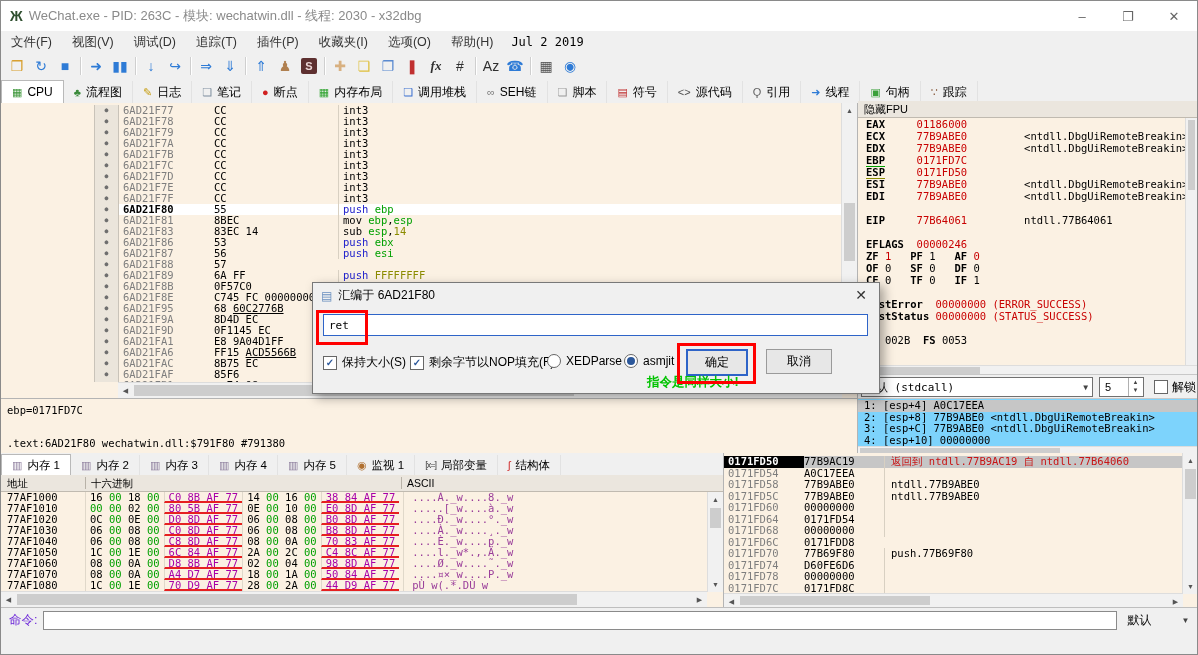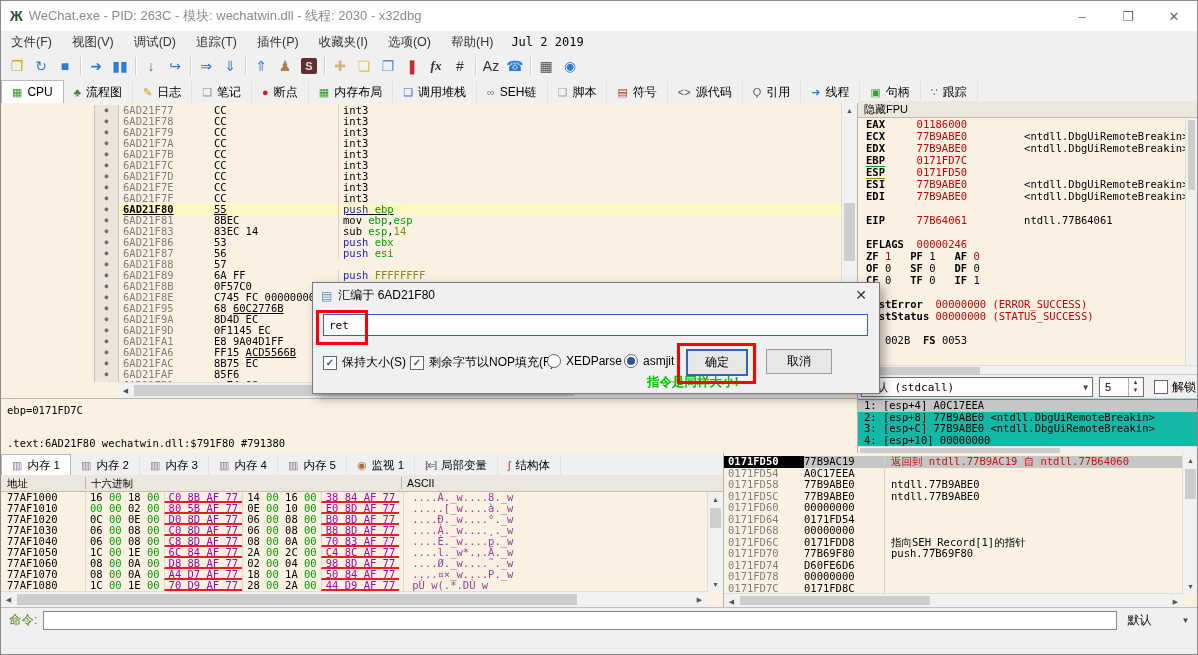--- a/index.html
+++ b/index.html
@@ -36,21 +36,21 @@
   .dis-rows{position:absolute;left:0;top:2px;right:15px;bottom:16px;overflow:hidden;font-size:10.5px;}
   .drow{position:relative;height:11px;line-height:11px;white-space:pre;display:flex;}
   .gut{width:93px;flex:none;position:relative;}
   .gut.dash::after{content:"";position:absolute;left:56px;right:2px;top:5px;border-top:1px dashed #707070;}
   .dotc{width:23px;flex:none;background:#EBE5DB;border-left:1px solid #C9C3B9;border-right:1px solid #C9C3B9;text-align:center;}
   .dot{color:#6E6E6E;font-size:6.5px;vertical-align:2px;}
   .rbody{flex:1;display:flex;}
   .addr{width:95px;flex:none;padding-left:4px;color:#7E7E7E;box-sizing:border-box;}
   .bytes{width:124px;flex:none;}
   .instr{flex:1;border-left:1px solid #D8D0C2;padding-left:4px;}
-  .drow.sel .rbody{background:#fef9c3;text-decoration:underline;}
+  .drow.sel .rbody{background:#ffffff;}
   .drow.sel .addr{color:#000;font-weight:bold;}
   .k{color:#000}.rd{color:#C80000}.gr{color:#00A000}.bl{color:#2222CC}.im{color:#8B8B00}
   .ku{color:#000;text-decoration:underline}.pu{color:#9966CC}
   .rn{color:#000;font-weight:bold}
   .ung{border-bottom:1px solid #00A000;font-weight:bold}
   .uno{border-bottom:1px solid #8B8B00;font-weight:bold}
   
   .vs{position:absolute;width:15px;background:#F1F1F1;border-left:1px solid #DDD;}
   .hs{position:absolute;height:15px;background:#F1F1F1;border-top:1px solid #DDD;}
   .sar{position:absolute;color:#555;font-size:7px;line-height:15px;width:15px;text-align:center;}
@@ -66,21 +66,21 @@
   .regbody .ln{height:12px;line-height:12px;white-space:pre;font-size:10.5px;padding-left:8px;font-family:"DejaVu Sans Mono",monospace;}
   .rvs{position:absolute;right:0;top:17px;width:11px;height:247px;background:#F1F1F1;border-left:1px solid #DDD;}
   .reghs{left:0;top:264px;width:100%;height:9px;}
   .callrow{position:absolute;left:0;top:273px;width:100%;height:24px;background:#F0F0F0;border-top:1px solid #C8C8C8;display:flex;align-items:center;}
   .selbox{margin-left:3px;width:222px;height:18px;background:#FFF;border:1px solid #707070;font-size:11px;font-family:"DejaVu Sans Mono",monospace;display:flex;align-items:center;padding:0 4px;justify-content:space-between;}
   .spin{margin-left:6px;width:38px;height:18px;background:#FFF;border:1px solid #707070;font-size:11px;display:flex;align-items:center;padding-left:5px;position:relative;}
   .spin .ud{position:absolute;right:1px;top:0;width:13px;height:100%;border-left:1px solid #B0B0B0;font-size:6px;line-height:8px;text-align:center;color:#444;}
   .cbx{width:12px;height:12px;background:#FFF;border:1px solid #666;display:inline-flex;align-items:center;justify-content:center;font-size:10px;color:#2B579A;font-weight:bold;flex:none;}
   .callrow .cbx{margin-left:10px;}
   .calllabel{font-size:12px;margin-left:4px;}
-  .argsbox{position:absolute;left:0;top:297px;width:100%;height:47px;background:#14b8a6;border-top:1px solid #C8C8C8;overflow:hidden;padding-top:1px;}
+  .argsbox{position:absolute;left:0;top:297px;width:100%;height:47px;background:#7dd3fc;border-top:1px solid #C8C8C8;overflow:hidden;padding-top:1px;}
   .argsbox .ln{height:11.5px;line-height:11.5px;white-space:pre;font-size:10.5px;padding-left:6px;font-family:"DejaVu Sans Mono",monospace;}
   .ln.selline{background:#C6C6C6;}
   .argshs{left:0;top:345px;width:100%;height:7px;border-top:1px solid #DDD;}
   
   .memdump{left:0;top:474px;width:722px;height:132px;border-right:1px solid #B4B4B4;overflow:hidden;}
   .mhdr{position:absolute;left:0;top:0;width:100%;height:16px;background:#EBE6DE;border-bottom:1px solid #C0BAB0;font-size:10.5px;line-height:16px;}
   .mh1{position:absolute;left:6px;}.mh2{position:absolute;left:90px;}.mh3{position:absolute;left:406px;}
   .mhsep{position:absolute;top:2px;width:1px;height:12px;background:#B8B2A8;}
   .mrows{position:absolute;left:0;top:17px;right:16px;bottom:15px;overflow:hidden;font-size:10.5px;font-family:"DejaVu Sans Mono",monospace;}
   .mrow{height:11px;line-height:11px;white-space:pre;display:flex;}
@@ -98,21 +98,21 @@
   .srow.ssel{background:#C6C6C6;}
   .saddr{width:80px;flex:none;padding-left:4px;color:#7E7E7E;box-sizing:border-box;}
   .saddr.asel{background:#000;color:#FFF;font-weight:bold;}
   .sval{width:80px;flex:none;color:#000;}
   .scom{flex:1;border-left:1px solid #D8D0C2;padding-left:6px;color:#000;}
   .scom.red{color:#C81414;}
   .svs{right:0;top:0;bottom:13px;width:15px;}
   .shs{left:0;bottom:0;width:459px;height:13px;}
   
   .cmdbar{position:absolute;left:0;top:606px;width:100%;height:25px;background:#F0F0F0;border-top:1px solid #BEBEBE;display:flex;align-items:center;}
-  .cmdlabel{font-size:12.5px;margin-left:8px;color:#4d7c0f;}
+  .cmdlabel{font-size:12.5px;margin-left:8px;color:#6d28d9;}
   .cmdinput{margin-left:6px;width:1072px;height:17px;background:#FFF;border:1px solid #8A8A8A;}
   .cmdcombo{margin-left:5px;width:62px;height:17px;font-size:12px;display:flex;align-items:center;justify-content:space-between;padding:0 5px;color:#000;}
   
   .statusbar{position:absolute;left:0;top:631px;width:100%;height:22px;background:#F0F0F0;border-top:1px solid #BEBEBE;display:flex;align-items:center;}
   .paused{width:95px;height:18px;margin-left:2px;background:#FFFF00;color:#D00000;font-weight:bold;font-size:12.5px;display:flex;align-items:center;justify-content:center;}
   .ssep{width:1px;height:16px;background:#C8C8C8;box-shadow:1px 0 0 #FFF;margin:0 6px;}
   .smsg{font-size:12px;color:#000;}
   .stime{position:absolute;right:10px;font-size:12px;color:#000;}
   .stimesep{position:absolute;right:256px;width:1px;height:16px;background:#C8C8C8;box-shadow:1px 0 0 #FFF;}
   
@@ -422,21 +422,21 @@
 
   <div class="pane stackpane">
     <div class="srows">
         <div class="srow ssel"><span class="saddr asel">0171FD50</span><span class="sval">77B9AC19</span><span class="scom red">返回到 ntdll.77B9AC19 自 ntdll.77B64060</span></div>
         <div class="srow"><span class="saddr">0171FD54</span><span class="sval">A0C17EEA</span><span class="scom"></span></div>
         <div class="srow"><span class="saddr">0171FD58</span><span class="sval">77B9ABE0</span><span class="scom">ntdll.77B9ABE0</span></div>
         <div class="srow"><span class="saddr">0171FD5C</span><span class="sval">77B9ABE0</span><span class="scom">ntdll.77B9ABE0</span></div>
         <div class="srow"><span class="saddr">0171FD60</span><span class="sval">00000000</span><span class="scom"></span></div>
         <div class="srow"><span class="saddr">0171FD64</span><span class="sval">0171FD54</span><span class="scom"></span></div>
         <div class="srow"><span class="saddr">0171FD68</span><span class="sval">00000000</span><span class="scom"></span></div>
-        <div class="srow"><span class="saddr">0171FD6C</span><span class="sval">0171FDD8</span><span class="scom pu">指向SEH_Record[1]的指针</span></div>
+        <div class="srow"><span class="saddr">0171FD6C</span><span class="sval">0171FDD8</span></div>
         <div class="srow"><span class="saddr">0171FD70</span><span class="sval">77B69F80</span><span class="scom">push.77B69F80</span></div>
         <div class="srow"><span class="saddr">0171FD74</span><span class="sval">D60FE6D6</span><span class="scom"></span></div>
         <div class="srow"><span class="saddr">0171FD78</span><span class="sval">00000000</span><span class="scom"></span></div>
         <div class="srow"><span class="saddr">0171FD7C</span><span class="sval">0171FD8C</span><span class="scom"></span></div>
       </div>
     <div class="vs svs">
       <span class="sar" style="top:0;">▲</span>
       <span class="sar" style="bottom:0;">▼</span>
       <span class="sl" style="left:2px;right:2px;top:16px;height:30px;"></span>
     </div>

